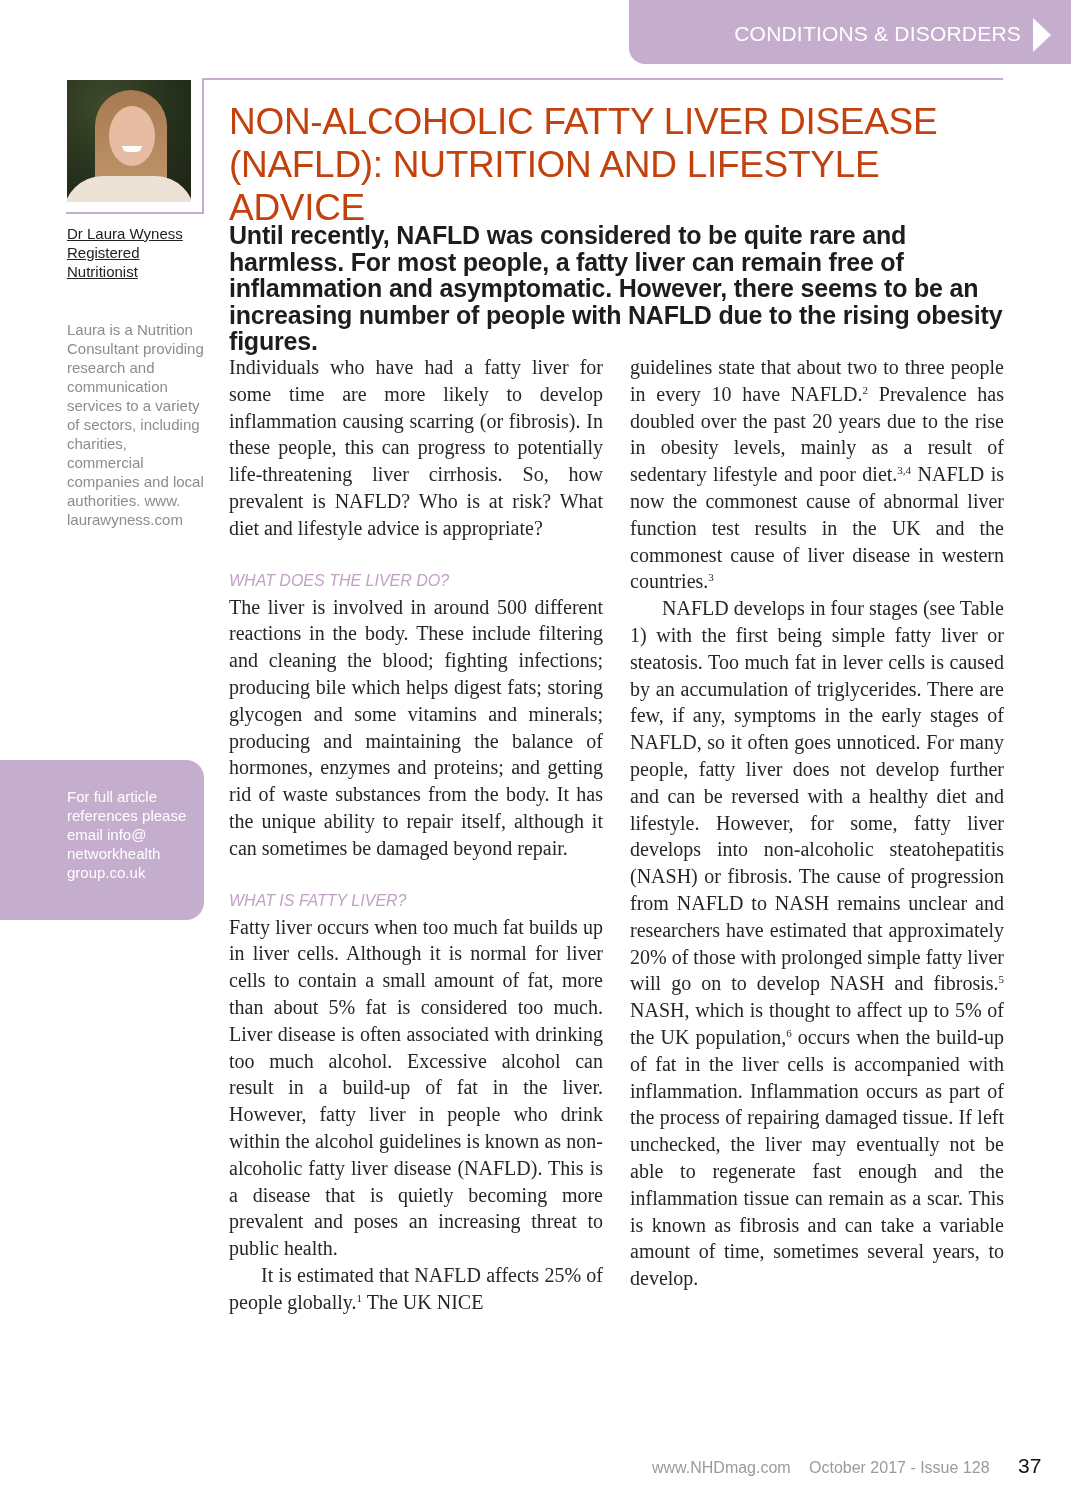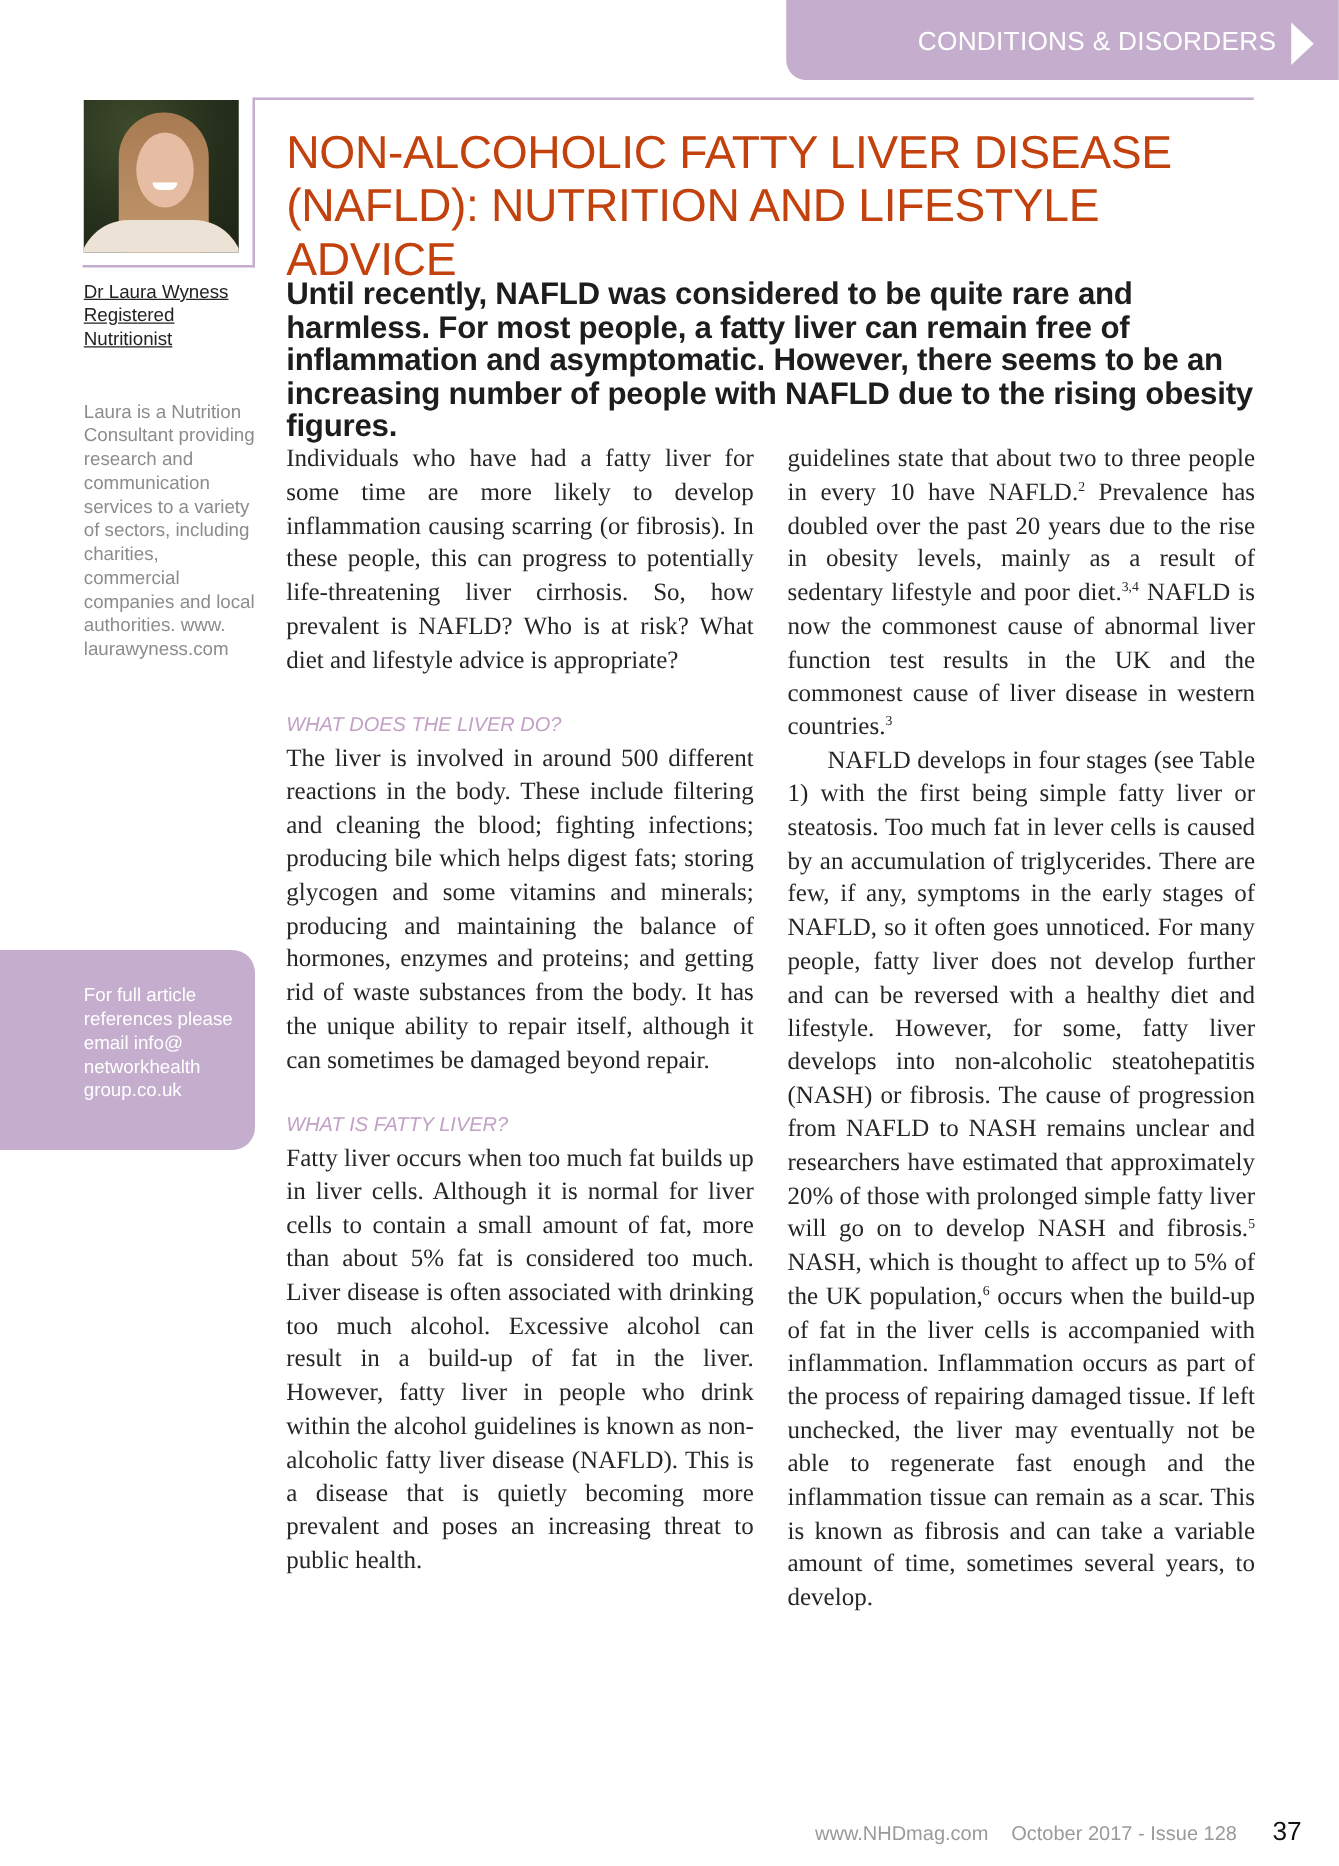--- a/index.html
+++ b/index.html
@@ -129,20 +129,21 @@
 <p class="lede">Until recently, NAFLD was considered to be quite rare and harmless. For most people, a fatty liver can remain free of inflammation and asymptomatic. However, there seems to be an increasing number of people with NAFLD due to the rising obesity figures.</p>
 
 <div class="col col-left">
   <p>Individuals who have had a fatty liver for some time are more likely to develop inflammation causing scarring (or fibrosis). In these people, this can progress to potentially life-threatening liver cirrhosis. So, how prevalent is NAFLD? Who is at risk? What diet and lifestyle advice is appropriate?</p>
   <div class="gap"></div>
   <h3>WHAT DOES THE LIVER DO?</h3>
   <p>The liver is involved in around 500 different reactions in the body. These include filtering and cleaning the blood; fighting infections; producing bile which helps digest fats; storing glycogen and some vitamins and minerals; producing and maintaining the balance of hormones, enzymes and proteins; and getting rid of waste substances from the body. It has the unique ability to repair itself, although it can sometimes be damaged beyond repair.</p>
   <div class="gap"></div>
   <h3>WHAT IS FATTY LIVER?</h3>
   <p>Fatty liver occurs when too much fat builds up in liver cells. Although it is normal for liver cells to contain a small amount of fat, more than about 5% fat is considered too much. Liver disease is often associated with drinking too much alcohol. Excessive alcohol can result in a build-up of fat in the liver. However, fatty liver in people who drink within the alcohol guidelines is known as non-alcoholic fatty liver disease (NAFLD). This is a disease that is quietly becoming more prevalent and poses an increasing threat to public health.</p>
+  <p class="indent"><span>It is estimated that NAFLD affects 25% of people globally.</span><sup>1</sup><span> The UK NICE</span></p>
 </div>
 
 <div class="col col-right">
   <p><span>guidelines state that about two to three people in every 10 have NAFLD.</span><sup>2</sup><span> Prevalence has doubled over the past 20 years due to the rise in obesity levels, mainly as a result of sedentary lifestyle and poor diet.</span><sup>3,4</sup><span> NAFLD is now the commonest cause of abnormal liver function test results in the UK and the commonest cause of liver disease in western countries.</span><sup>3</sup></p>
   <p class="indent"><span>NAFLD develops in four stages (see Table 1) with the first being simple fatty liver or steatosis. Too much fat in lever cells is caused by an accumulation of triglycerides. There are few, if any, symptoms in the early stages of NAFLD, so it often goes unnoticed. For many people, fatty liver does not develop further and can be reversed with a healthy diet and lifestyle. However, for some, fatty liver develops into non-alcoholic steatohepatitis (NASH) or fibrosis. The cause of progression from NAFLD to NASH remains unclear and researchers have estimated that approximately 20% of those with prolonged simple fatty liver will go on to develop NASH and fibrosis.</span><sup>5</sup><span> NASH, which is thought to affect up to 5% of the UK population,</span><sup>6</sup><span> occurs when the build-up of fat in the liver cells is accompanied with inflammation. Inflammation occurs as part of the process of repairing damaged tissue. If left unchecked, the liver may eventually not be able to regenerate fast enough and the inflammation tissue can remain as a scar. This is known as fibrosis and can take a variable amount of time, sometimes several years, to develop.</span></p>
 </div>
 
 <div class="footer">
   <span class="site">www.NHDmag.com</span>
   <span class="issue">October 2017 - Issue 128</span>

